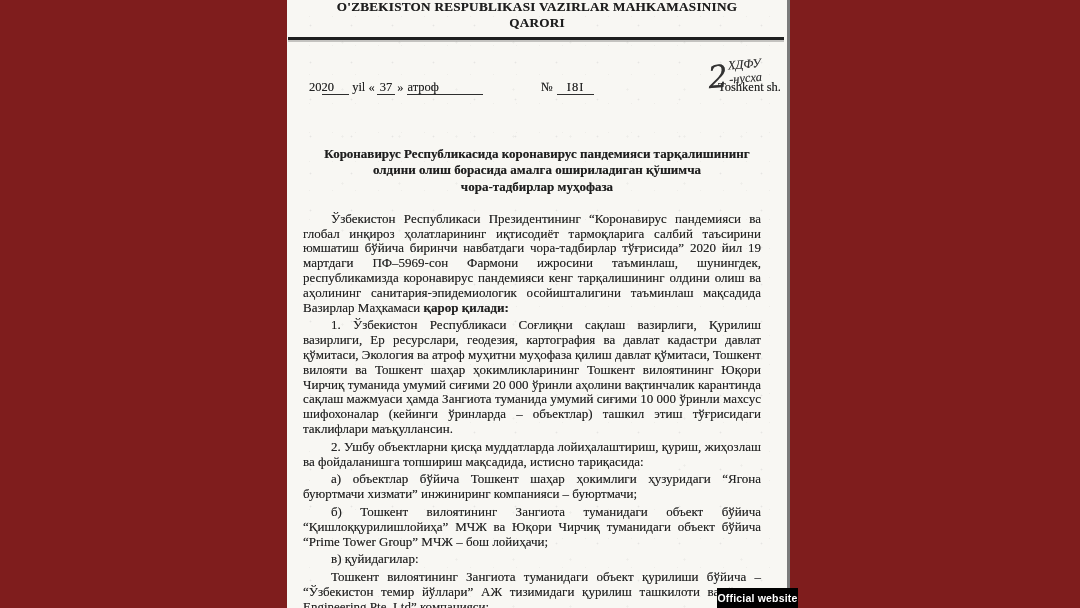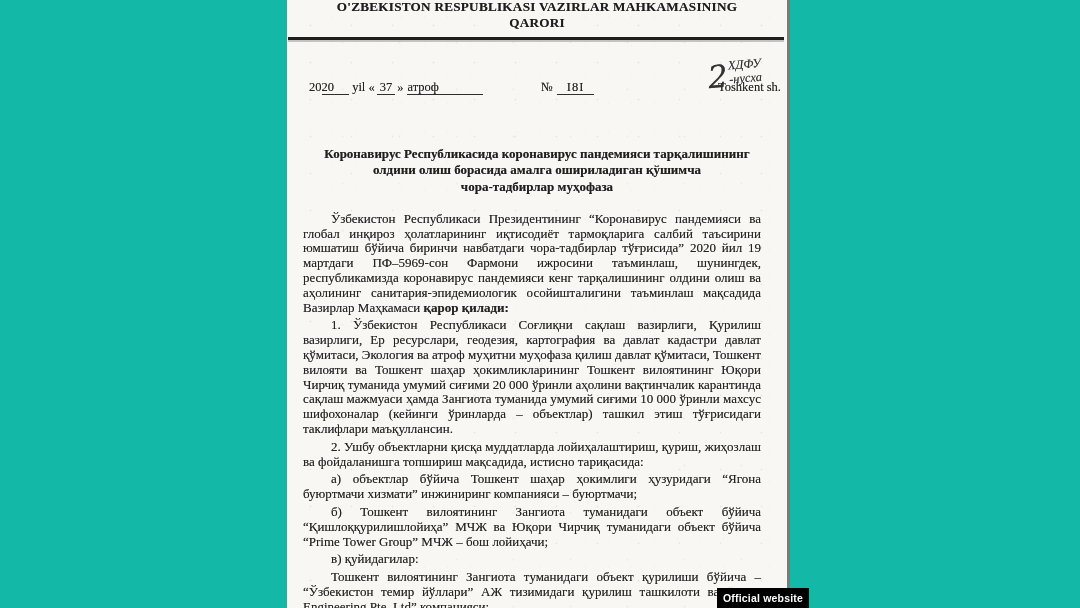--- a/index.html
+++ b/index.html
@@ -1,21 +1,21 @@
 <!DOCTYPE html>
 <html><head>
 <meta charset="utf-8">
 <style>
   html,body{margin:0;padding:0;}
   body{
     width:1080px;height:608px;background:#ffffff;
     font-family:"Liberation Serif", serif;
     -webkit-font-smoothing:antialiased;
   }
-  .canvas{position:relative;width:1080px;height:608px;background:#14b8a6;overflow:hidden;}
+  .canvas{position:relative;width:1080px;height:608px;background:#7f1d1d;overflow:hidden;}
 
   
   .page{
     position:absolute;left:287px;top:0;width:503px;height:608px;
     box-sizing:border-box;
     background-color:#f8f7f3;
     background-image:
       radial-gradient(circle, rgba(110,110,110,.13) .6px, transparent 1.2px),
       radial-gradient(circle, rgba(130,130,130,.09) .5px, transparent 1px),
       radial-gradient(circle, rgba(90,90,90,.07) .7px, transparent 1.4px);
@@ -73,21 +73,21 @@
     text-align:justify;
     font-size:13px;line-height:14.8px;
     color:#242424;
     text-shadow:0 0 .45px rgba(30,30,30,.5);
   }
   .para{margin:0;text-indent:28px;}
   .para + .para{margin-top:3px;}
   .para b{font-weight:bold;}
 
   .badge{
-    position:absolute;left:717px;top:588px;width:92px;height:20px;
+    position:absolute;left:717px;top:588px;width:81px;height:20px;
     background:#000000;color:#ffffff;
     font-family:"Liberation Sans", sans-serif;
     font-weight:bold;font-size:10.5px;
     display:flex;align-items:center;justify-content:center;
     letter-spacing:.2px;
   }
 </style>
 </head>
 <body>
 

